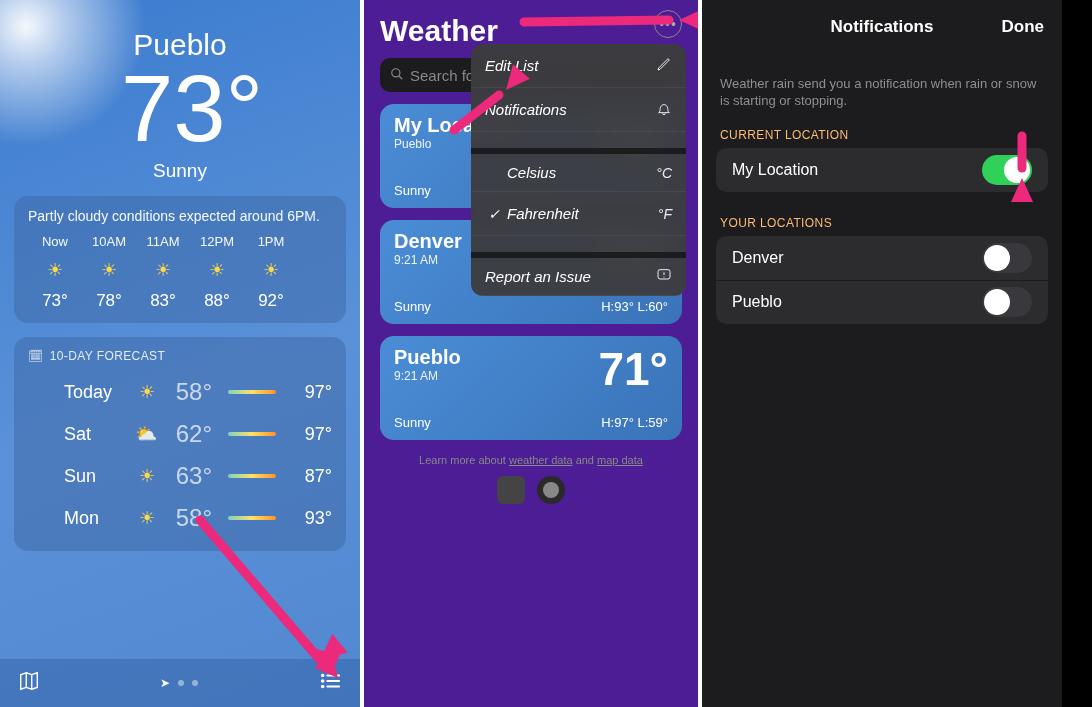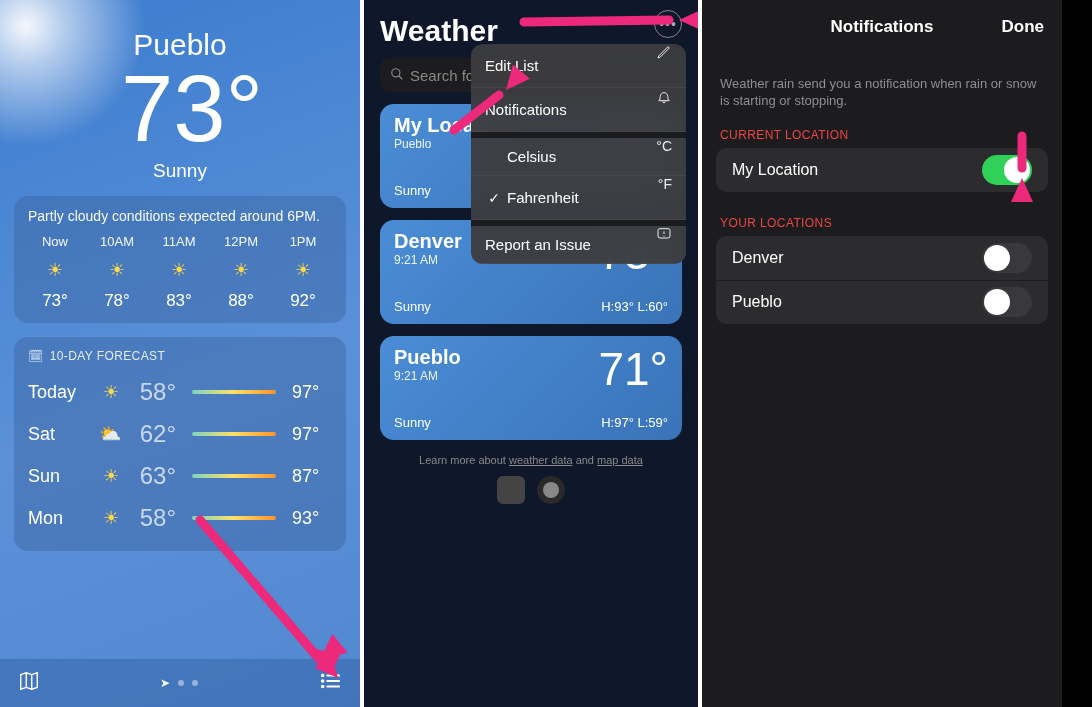--- a/index.html
+++ b/index.html
@@ -1,89 +1,89 @@
 <!DOCTYPE html>
 <html><head>
 <meta charset="utf-8">
 <style>
   * { box-sizing: border-box; margin: 0; padding: 0; font-family: -apple-system, "Helvetica Neue", Arial, sans-serif; }
   body { width: 1092px; height: 707px; background: #000; display: flex; overflow: hidden; }
   .panel { height: 707px; position: relative; overflow: hidden; }
   .sep { width: 4px; background: #fff; height: 707px; }
   .panel1 { width: 360px; background: linear-gradient(160deg, #3b7bcf 0%, #4d88d4 30%, #5a91d8 55%, #5188d0 100%); color: #fff; }
-  .panel2 { width: 334px; background: #0f172a; color: #fff; }
+  .panel2 { width: 334px; background: #4c1d95; color: #fff; }
   .panel3 { width: 360px; background: #1c1c1e; color: #fff; }
 
   
   .p1-header { text-align: center; padding-top: 28px; }
   .city { font-size: 30px; font-weight: 400; }
   .temp-big { font-size: 94px; font-weight: 200; line-height: 1; margin-left: 24px; }
   .cond { font-size: 19px; margin-top: 4px; }
   .hilo { font-size: 19px; margin-top: 2px; }
 
   .card { margin: 14px 14px 0 14px; background: rgba(60,100,160,0.45); border-radius: 14px; padding: 12px 14px; }
   .card-note { font-size: 14px; opacity: 0.95; margin-bottom: 10px; }
-  .hourly-row { display: flex; gap: 8px; overflow: hidden; }
+  .hourly-row { display: flex; overflow: hidden; }
   .hour-col { flex: 0 0 54px; text-align: center; }
   .hour-lbl { font-size: 13px; opacity: 0.95; }
   .hour-icon { font-size: 18px; margin: 10px 0; color: #ffd84a; }
   .hour-temp { font-size: 17px; }
 
   .ten-header { font-size: 12px; letter-spacing: 0.4px; opacity: 0.85; margin-bottom: 8px; }
   .ten-header .ico { margin-right: 6px; }
-  .day-row { display: flex; align-items: center; gap: 10px; padding: 7px 0; }
+  .day-row { display: flex; align-items: center; gap: 10px; padding: 7px 0; margin-left: 36px; }
   .day-name { width: 58px; font-size: 18px; }
   .day-icon { width: 30px; font-size: 18px; text-align: center; color: #ffd84a; }
   .day-icon.cloud { color: #fff; }
   .day-low { width: 40px; font-size: 24px; opacity: 0.7; text-align: right; }
   .bar { flex: 1; height: 4px; border-radius: 3px; background: linear-gradient(90deg, #7dd3c0 0%, #ffe066 50%, #ff922b 100%); position: relative; margin: 0 6px; }
-  .day-high { width: 40px; font-size: 18px; text-align: left; }
+  .day-high { width: 40px; font-size: 18px; text-align: right; }
 
   .p1-bottom { position: absolute; bottom: 0; left: 0; right: 0; height: 48px; display: flex; align-items: center; justify-content: space-between; padding: 0 18px; background: rgba(40,80,150,0.35); }
   .dots { display: flex; align-items: center; gap: 8px; }
   .dot { width: 6px; height: 6px; border-radius: 50%; background: rgba(255,255,255,0.45); }
   .loc-ind { font-size: 12px; }
   .icon { display: inline-block; }
 
   
   .p2-top { padding: 14px 16px 0 16px; position: relative; }
   .p2-title { font-size: 30px; font-weight: 700; }
   .more-btn { position: absolute; top: 10px; right: 16px; width: 28px; height: 28px; border: 1.5px solid #888; border-radius: 50%; display: flex; align-items: center; justify-content: center; color: #aaa; font-size: 14px; letter-spacing: 1px; }
   .search { margin: 10px 16px 0 16px; height: 34px; background: #1c1c1e; border-radius: 10px; display: flex; align-items: center; padding: 0 10px; color: #888; font-size: 15px; }
   .search .mag { margin-right: 6px; }
 
   .city-card { margin: 12px 16px 0 16px; height: 104px; border-radius: 14px; padding: 10px 14px; position: relative; display: flex; flex-direction: column; justify-content: space-between; }
   .cc-blue { background: linear-gradient(135deg, #4a8dd6 0%, #3a73b8 100%); }
   .cc-name { font-size: 20px; font-weight: 600; }
   .cc-sub { font-size: 12px; opacity: 0.9; }
-  .cc-temp { position: absolute; top: 6px; right: 14px; font-size: 46px; font-weight: 400; }
+  .cc-temp { position: absolute; top: 6px; right: 14px; font-size: 46px; font-weight: 700; }
   .cc-bottom { display: flex; justify-content: space-between; font-size: 13px; }
 
   .footer-note { text-align: center; font-size: 11px; color: #888; margin-top: 14px; }
   .footer-note a { color: #888; text-decoration: underline; }
   .logos { text-align: center; margin-top: 10px; }
   .logo { display: inline-block; width: 28px; height: 28px; border-radius: 6px; margin: 0 4px; }
   .logo.twc { background: #444; }
   .logo.dark { background: #2a2a2a; border-radius: 50%; position:relative; }
   .logo.dark::after { content:""; position:absolute; width:16px; height:16px; border-radius:50%; background:#888; top:6px; left:6px; }
 
   .menu { position: absolute; top: 44px; right: 12px; width: 215px; background: rgba(60,60,63,0.96); border-radius: 12px; overflow: hidden; backdrop-filter: blur(10px); }
-  .menu-item { height: 44px; display: flex; justify-content: space-between; padding: 0 14px; font-size: 15px; color: #fff; border-bottom: 0.5px solid rgba(255,255,255,0.06); }
-  .menu-item.sep-above { border-top: 6px solid rgba(20,20,22,0.8); }
+  .menu-item { height: 44px; display: flex; align-items: center; justify-content: space-between; padding: 0 14px; font-size: 15px; color: #fff; border-bottom: 0.5px solid rgba(255,255,255,0.06); font-style: italic; }
+  .menu-item.sep-above { border-top: 6px solid rgba(20,20,22,0.8); margin-top: 16px; }
   .menu-item .check { width: 18px; text-align: center; margin-right: 4px; font-size: 14px; }
   .menu-item .left { display: flex; align-items: center; }
   .menu-item .right-icon { font-size: 14px; opacity: 0.9; }
   .unit-label { font-size: 14px; opacity: 0.9; }
 
   
   .p3-header { display: flex; align-items: center; justify-content: center; height: 54px; position: relative; }
   .p3-title { font-size: 17px; font-weight: 600; }
   .done { position: absolute; right: 18px; font-size: 17px; font-weight: 600; }
   .p3-desc { padding: 22px 18px 18px 18px; font-size: 13px; color: #8e8e93; line-height: 1.3; }
-  .sec-header { padding: 0 18px 6px 18px; font-size: 12px; color: #ef4444; letter-spacing: 0.4px; }
+  .sec-header { padding: 0 18px 6px 18px; font-size: 12px; color: #fdba74; letter-spacing: 0.4px; }
   .row { height: 44px; background: #2c2c2e; display: flex; align-items: center; justify-content: space-between; padding: 0 16px; font-size: 16px; }
   .row + .row { border-top: 0.5px solid #1c1c1e; }
   .row-first { border-radius: 10px 10px 0 0; }
   .row-last { border-radius: 0 0 10px 10px; }
   .row-single { border-radius: 10px; }
   .group { margin: 0 14px 24px 14px; border-radius: 10px; overflow: hidden; }
   .toggle { width: 50px; height: 30px; border-radius: 15px; position: relative; }
   .toggle.on { background: #30d158; }
   .toggle.off { background: #39393d; }
   .knob { position: absolute; width: 26px; height: 26px; border-radius: 50%; background: #fff; top: 2px; }

